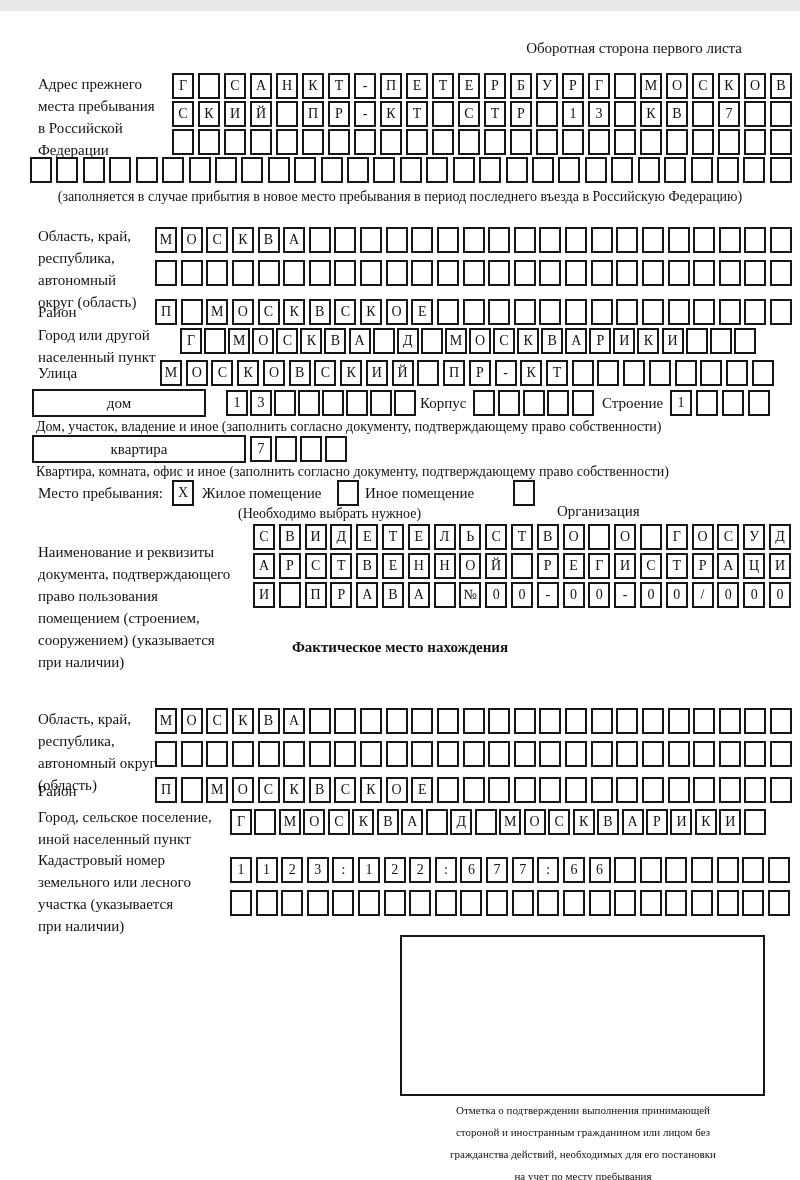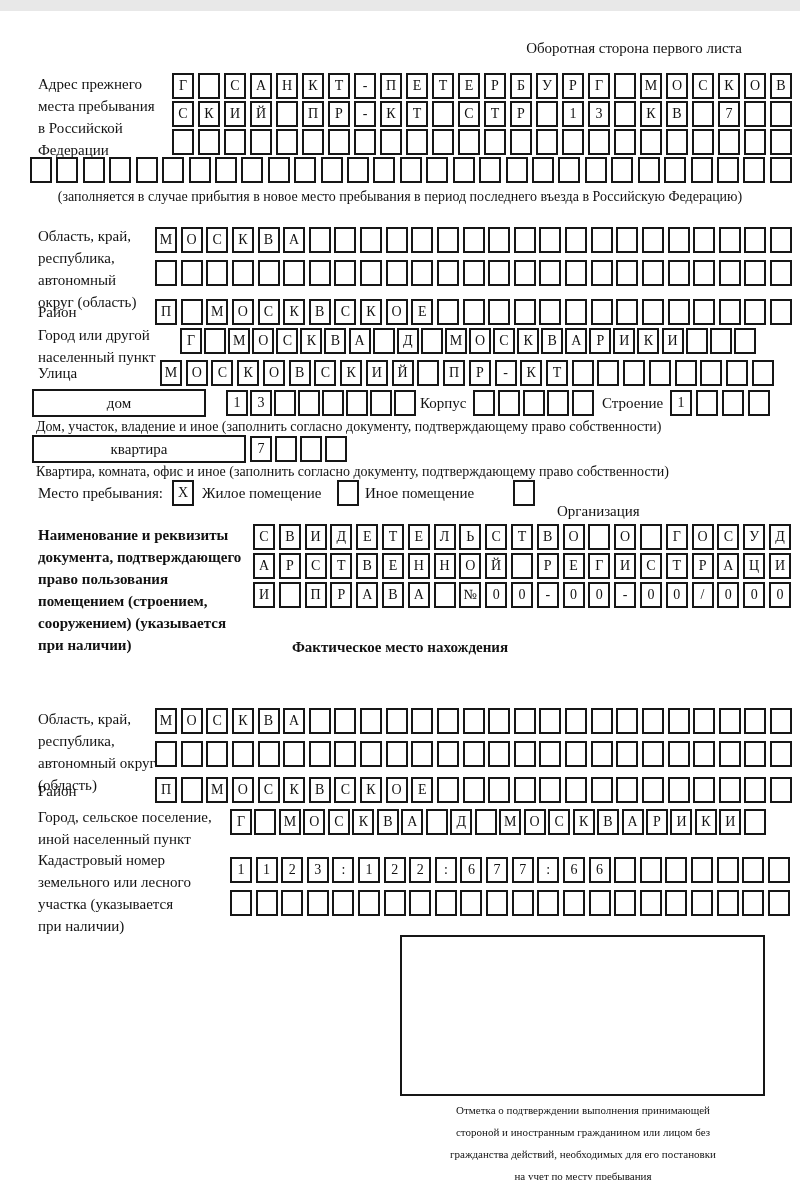--- a/index.html
+++ b/index.html
@@ -329,22 +329,23 @@
     </div>
   <div class="abs note" style="left:36px;top:450px;font-size:14px;">Квартира, комната, офис и иное (заполнить согласно документу, подтверждающему право собственности)</div>
 
   <div class="abs lbl" style="left:38px;top:471px;">Место пребывания:</div>
   <span class="abs cbox" style="left:172px;top:469px;">X</span>
   <div class="abs lbl" style="left:202px;top:471px;">Жилое помещение</div>
   <span class="abs cbox" style="left:337px;top:469px;"></span>
   <div class="abs lbl" style="left:365px;top:471px;">Иное помещение</div>
   <span class="abs cbox" style="left:513px;top:469px;"></span>
   <div class="abs lbl" style="left:557px;top:489px;">Организация</div>
-
-  <div class="abs lbl" style="left:38px;top:513px;font-weight:bold;">Наименование и реквизиты
+  <div class="abs note" style="left:238px;top:492px;font-size:14px;">(Необходимо выбрать нужное)</div>
+
+  <div class="abs lbl" style="left:38px;top:530px;">Наименование и реквизиты
 документа, подтверждающего
 право пользования
 помещением (строением,
 сооружением) (указывается
 при наличии)</div>
   <div class="abs boxrow" style="left:253px;top:513px;width:538px;">
       <span class="cbox">С</span>
       <span class="cbox">В</span>
       <span class="cbox">И</span>
       <span class="cbox">Д</span>

